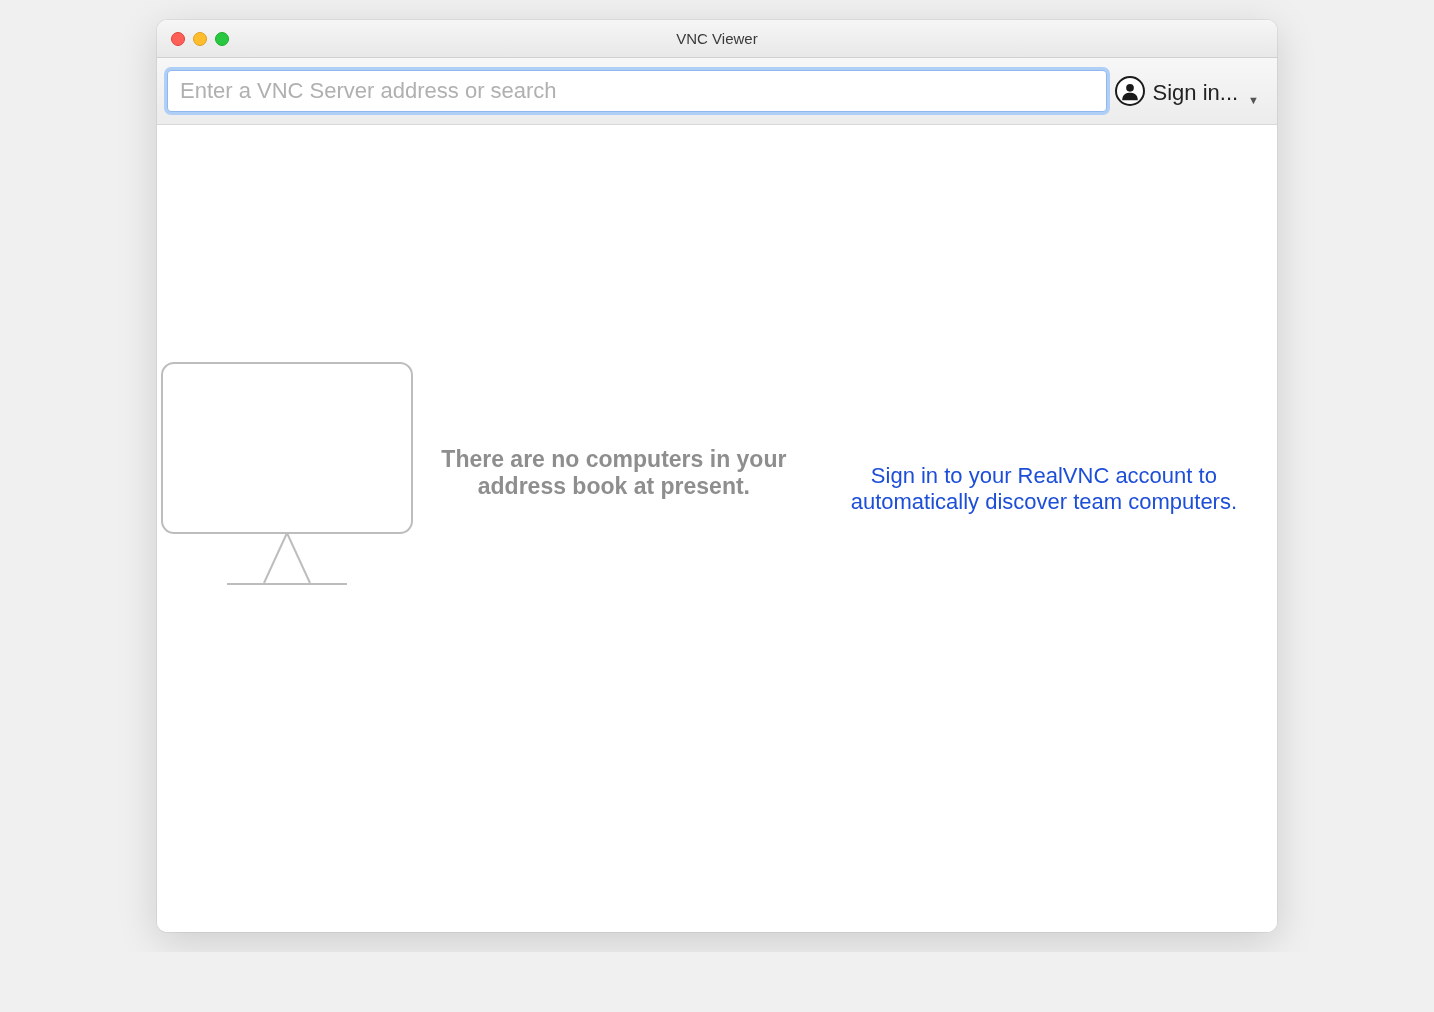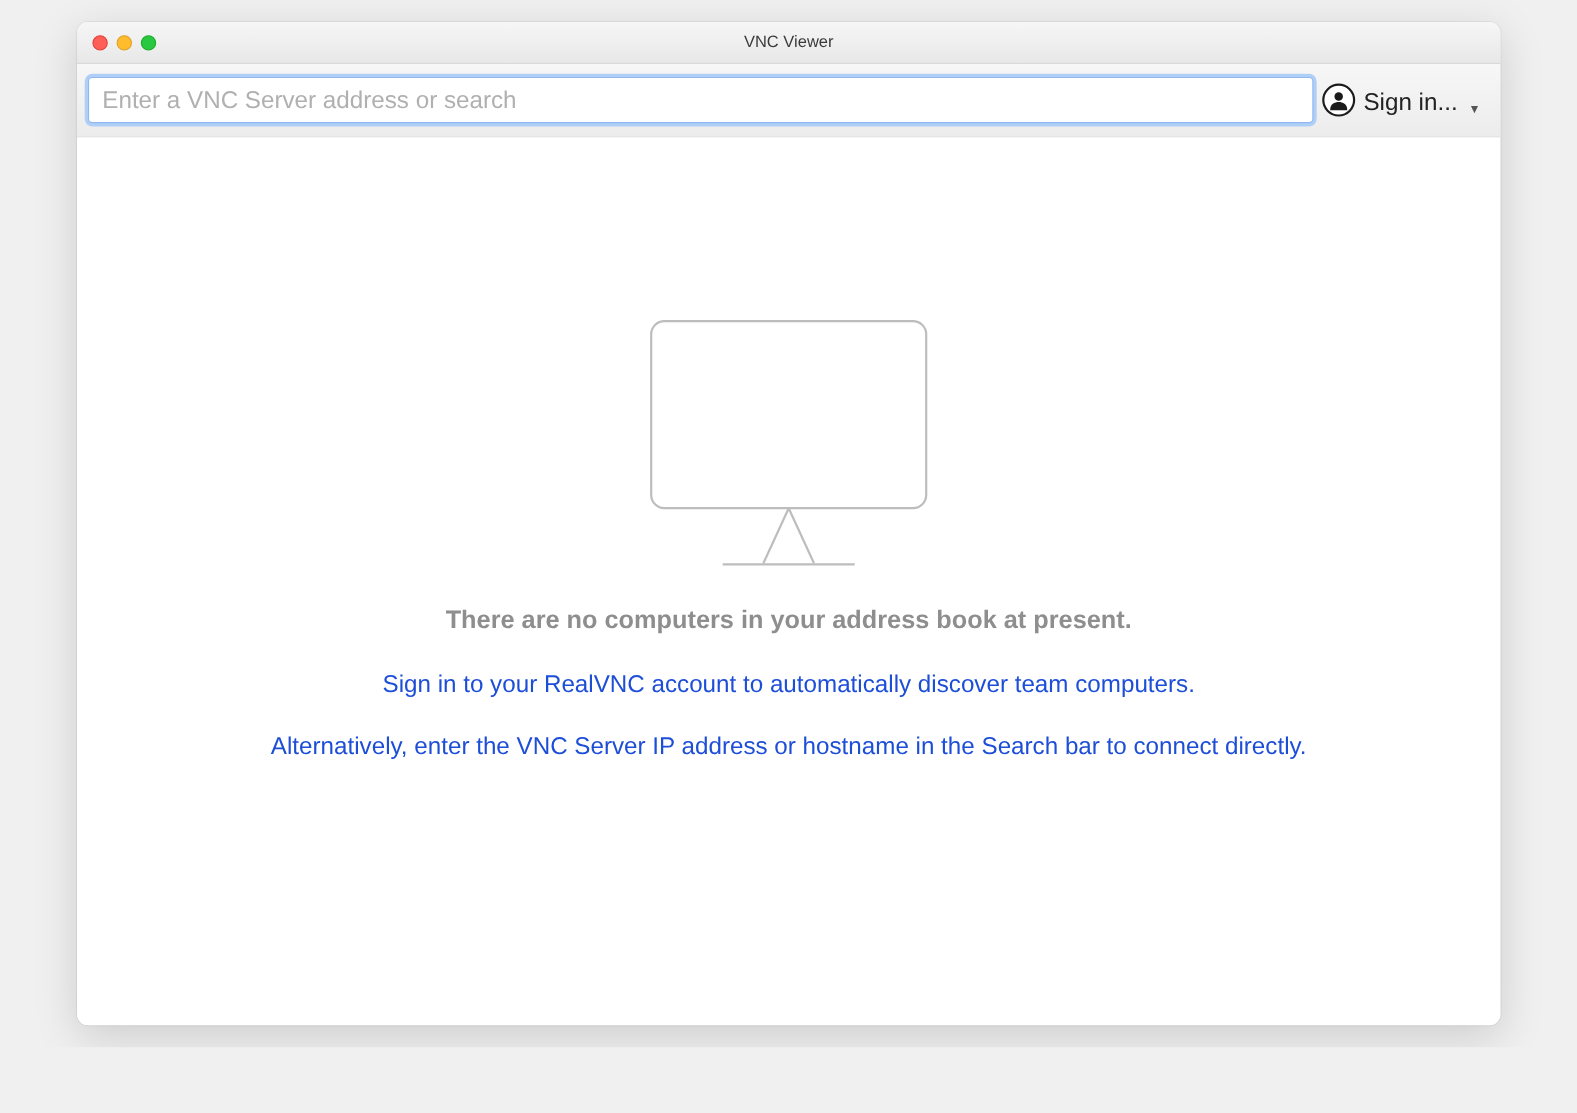--- a/index.html
+++ b/index.html
@@ -9,21 +9,21 @@
     }
     body {
       font-family: -apple-system, BlinkMacSystemFont, "Segoe UI", Helvetica, Arial, sans-serif;
       background: #f0f0f0;
       display: flex;
       justify-content: center;
       align-items: flex-start;
       padding: 20px;
     }
     .window {
-      width: 1294px;
+      width: 1120px;
       height: 912px;
       background: #ffffff;
       border-radius: 10px;
       box-shadow: 0 10px 40px rgba(0,0,0,0.15), 0 0 0 1px rgba(0,0,0,0.05);
       overflow: hidden;
       display: flex;
       flex-direction: column;
     }
     .titlebar {
       height: 38px;
@@ -108,21 +108,21 @@
     }
     .signin .caret {
       font-size: 11px;
       color: #555;
       margin-left: 2px;
     }
     .content {
       flex: 1;
       background: #ffffff;
       display: flex;
-      flex-direction: column;
+      flex-direction: row;
       align-items: center;
       justify-content: center;
       padding-bottom: 80px;
     }
     .empty-illustration {
       margin-bottom: 28px;
     }
     .empty-heading {
       font-size: 23px;
       font-weight: 700;
@@ -173,16 +173,15 @@
     <div class="empty-illustration">
       <svg width="260" height="230" viewBox="0 0 260 230">
         <rect x="5" y="5" width="250" height="170" rx="12" ry="12" fill="none" stroke="#bdbdbd" stroke-width="2"></rect>
         <line x1="130" y1="175" x2="107" y2="225" stroke="#bdbdbd" stroke-width="2"></line>
         <line x1="130" y1="175" x2="153" y2="225" stroke="#bdbdbd" stroke-width="2"></line>
         <line x1="70" y1="226" x2="190" y2="226" stroke="#bdbdbd" stroke-width="2"></line>
       </svg>
     </div>
     <div class="empty-heading">There are no computers in your address book at present.</div>
     <div class="empty-line">Sign in to your RealVNC account to automatically discover team computers.</div>
-    <div class="empty-line">Alternatively, enter the VNC Server IP address or hostname in the Search bar to connect directly.</div>
   </div>
 
 </div>
 
 </body></html>

